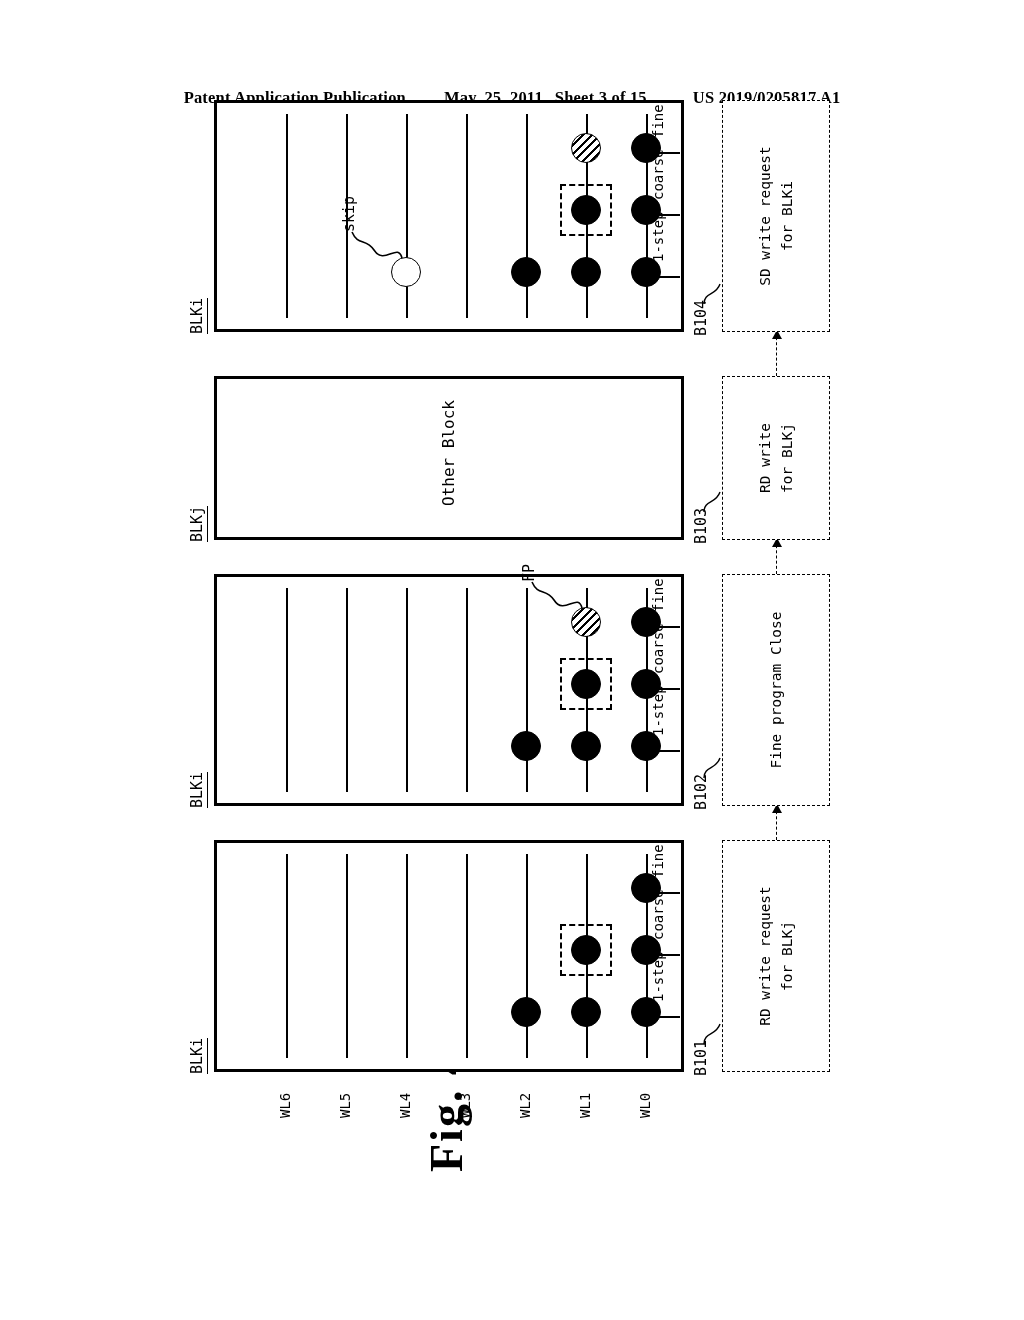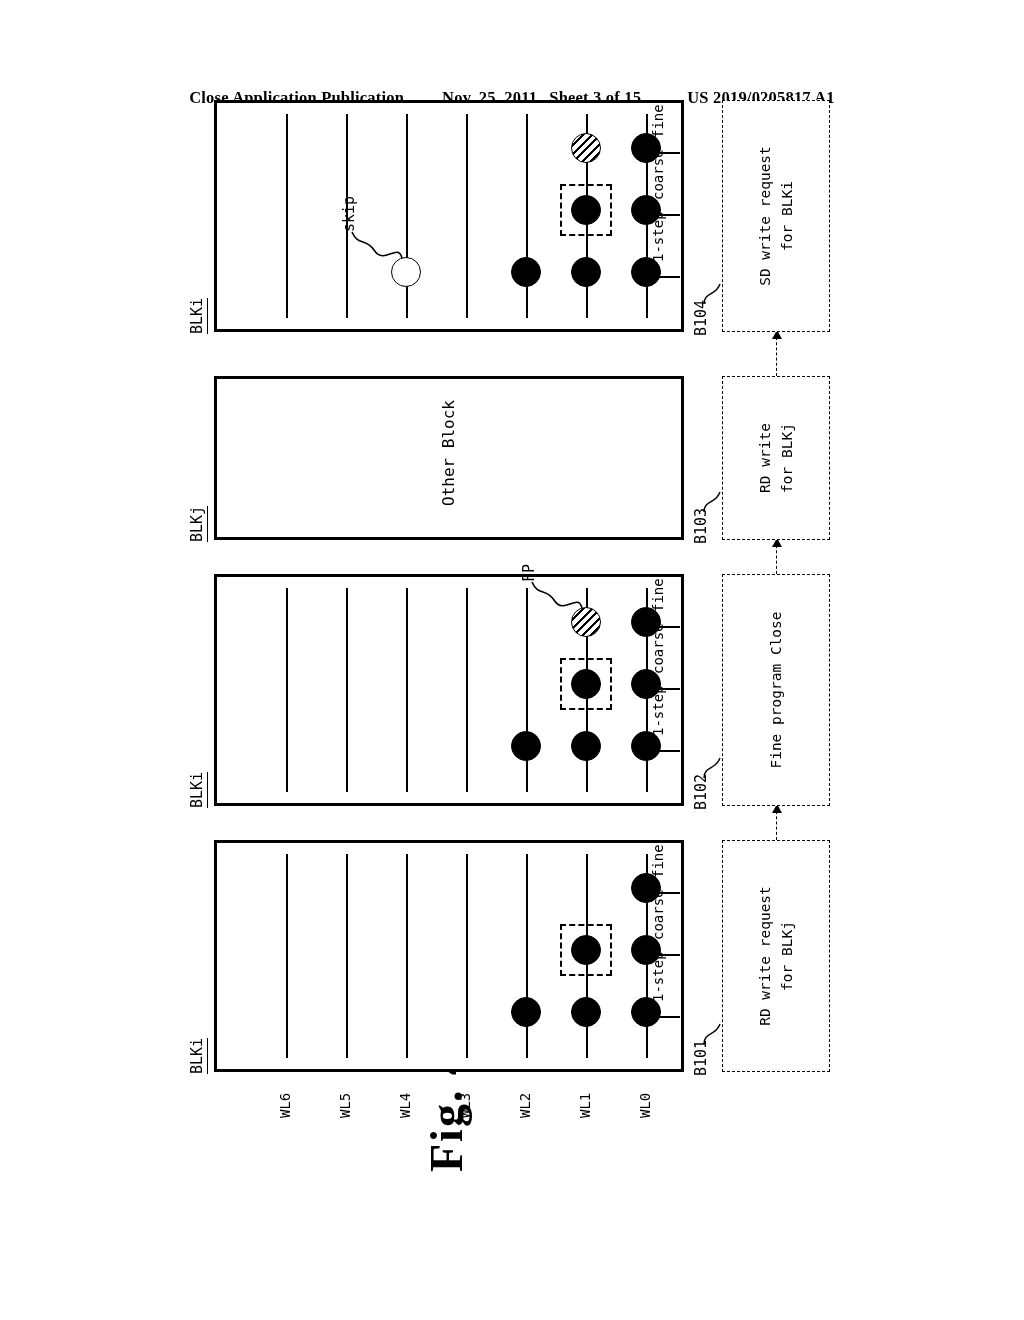--- a/index.html
+++ b/index.html
@@ -130,23 +130,23 @@
     position:absolute;right:-2px;top:-5px;
     border-top:5px solid transparent;border-bottom:5px solid transparent;
     border-left:9px solid #000;
   }
   .ref-leader{position:absolute;overflow:visible;}
 </style>
 </head>
 <body>
 
 <div class="pub-header">
-  <span class="seg">Close Application Publication</span>
+  <span class="seg">Patent Application Publication</span>
   <span class="gap-a"></span>
-  <span class="seg">Nov. 25, 2011</span>
+  <span class="seg">May. 25, 2011</span>
   <span class="gap-b"></span>
   <span class="seg">Sheet 3 of 15</span>
   <span class="gap-c"></span>
   <span class="seg">US 2019/0205817 A1</span>
 </div>
 
 <div id="figure-stage">
   <div id="canvas">
 
     <div class="fig-title">Fig. 4</div>

